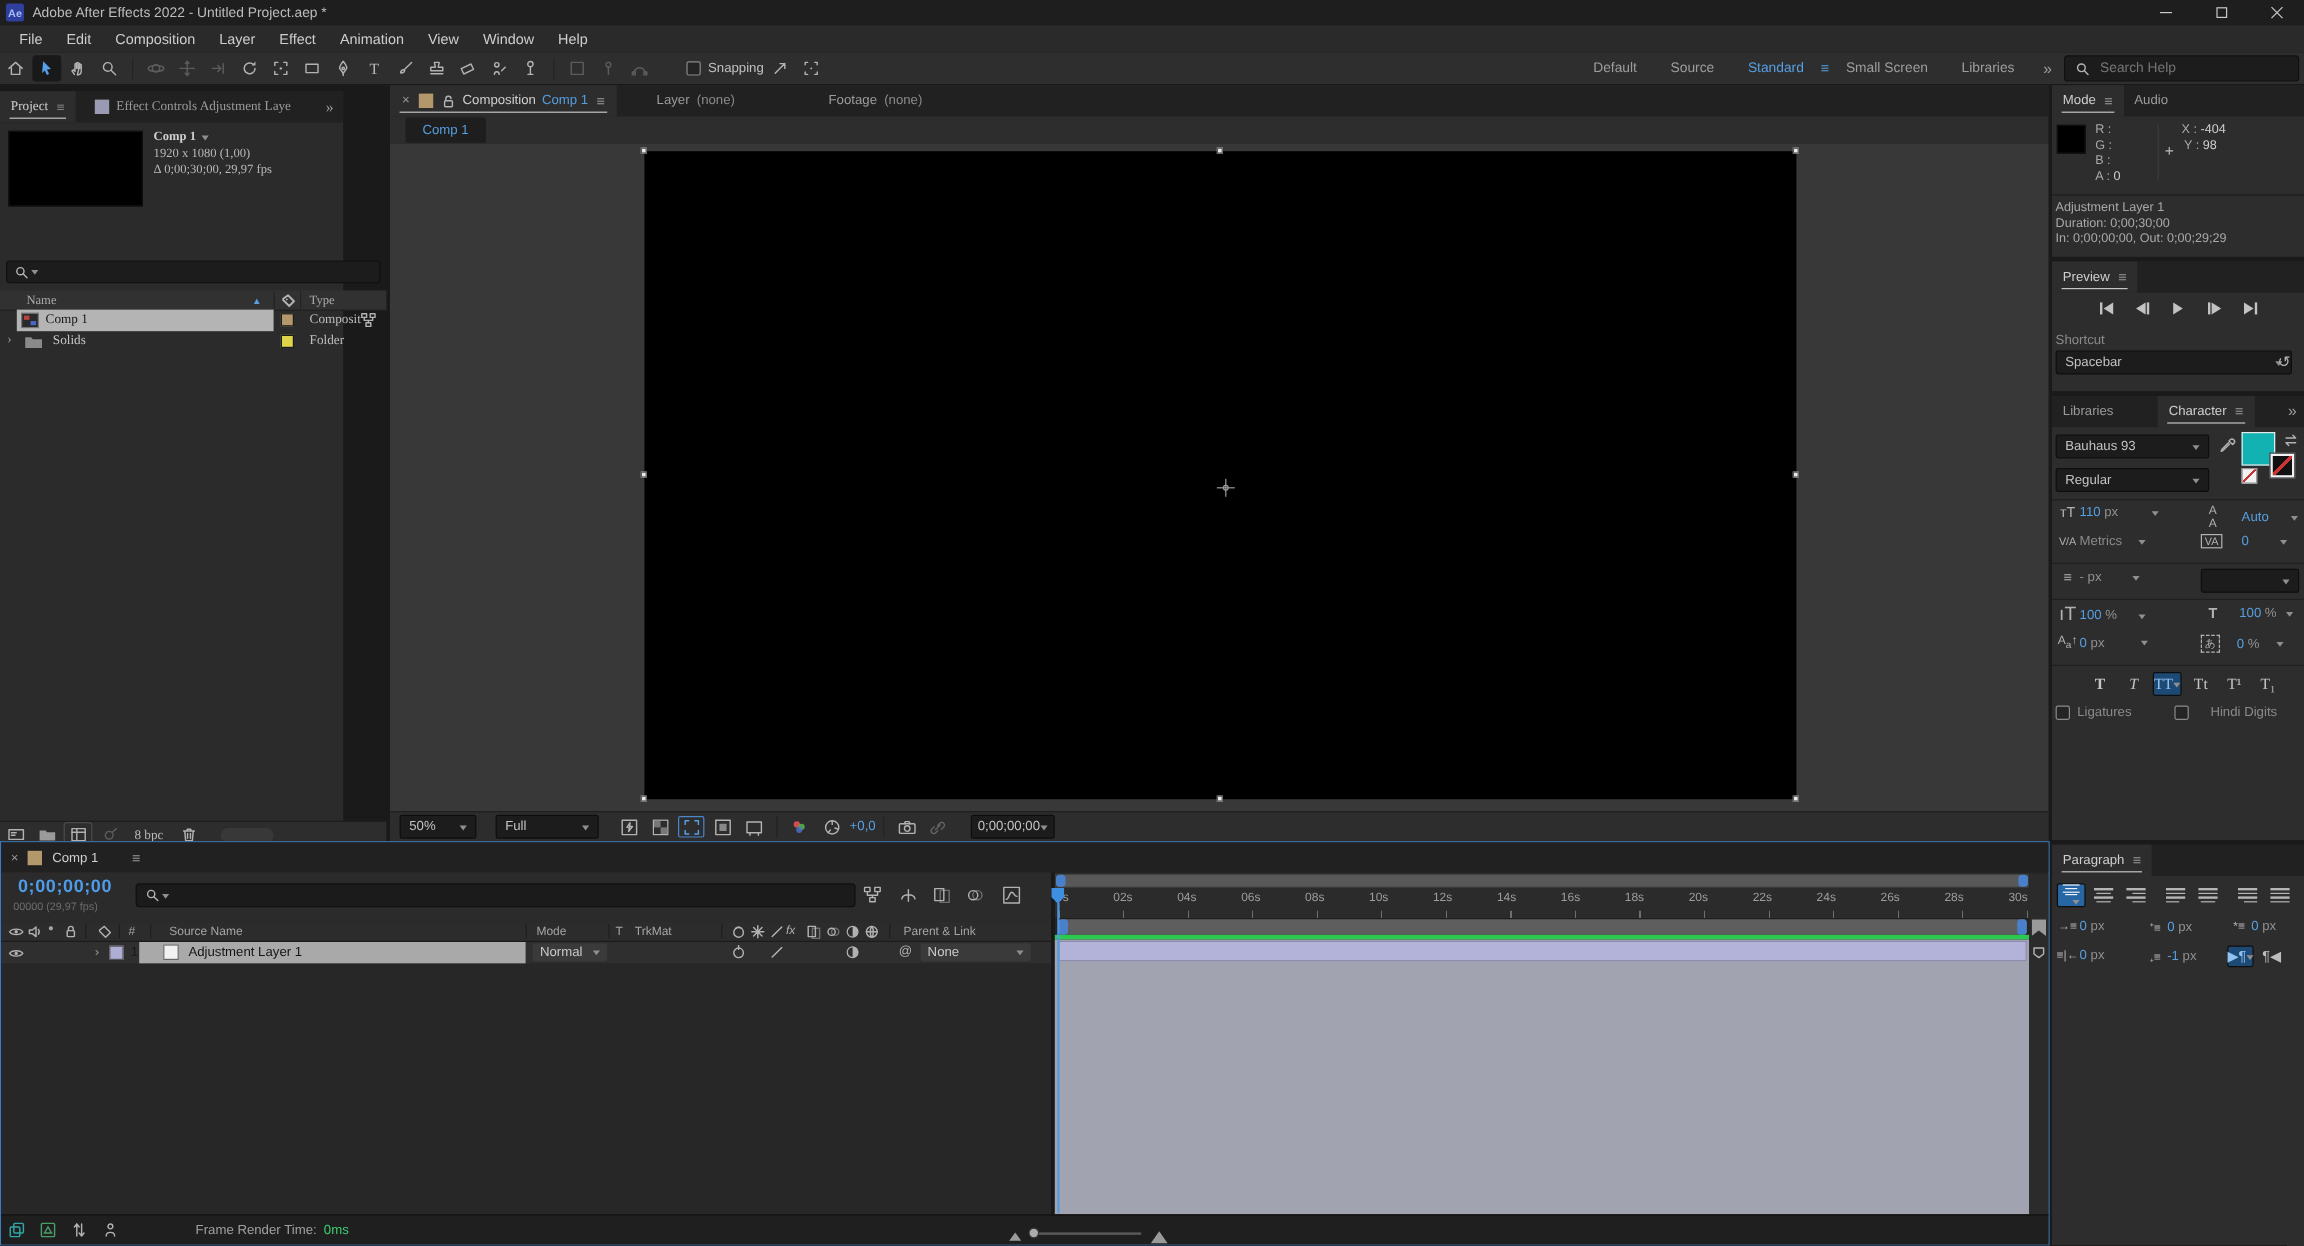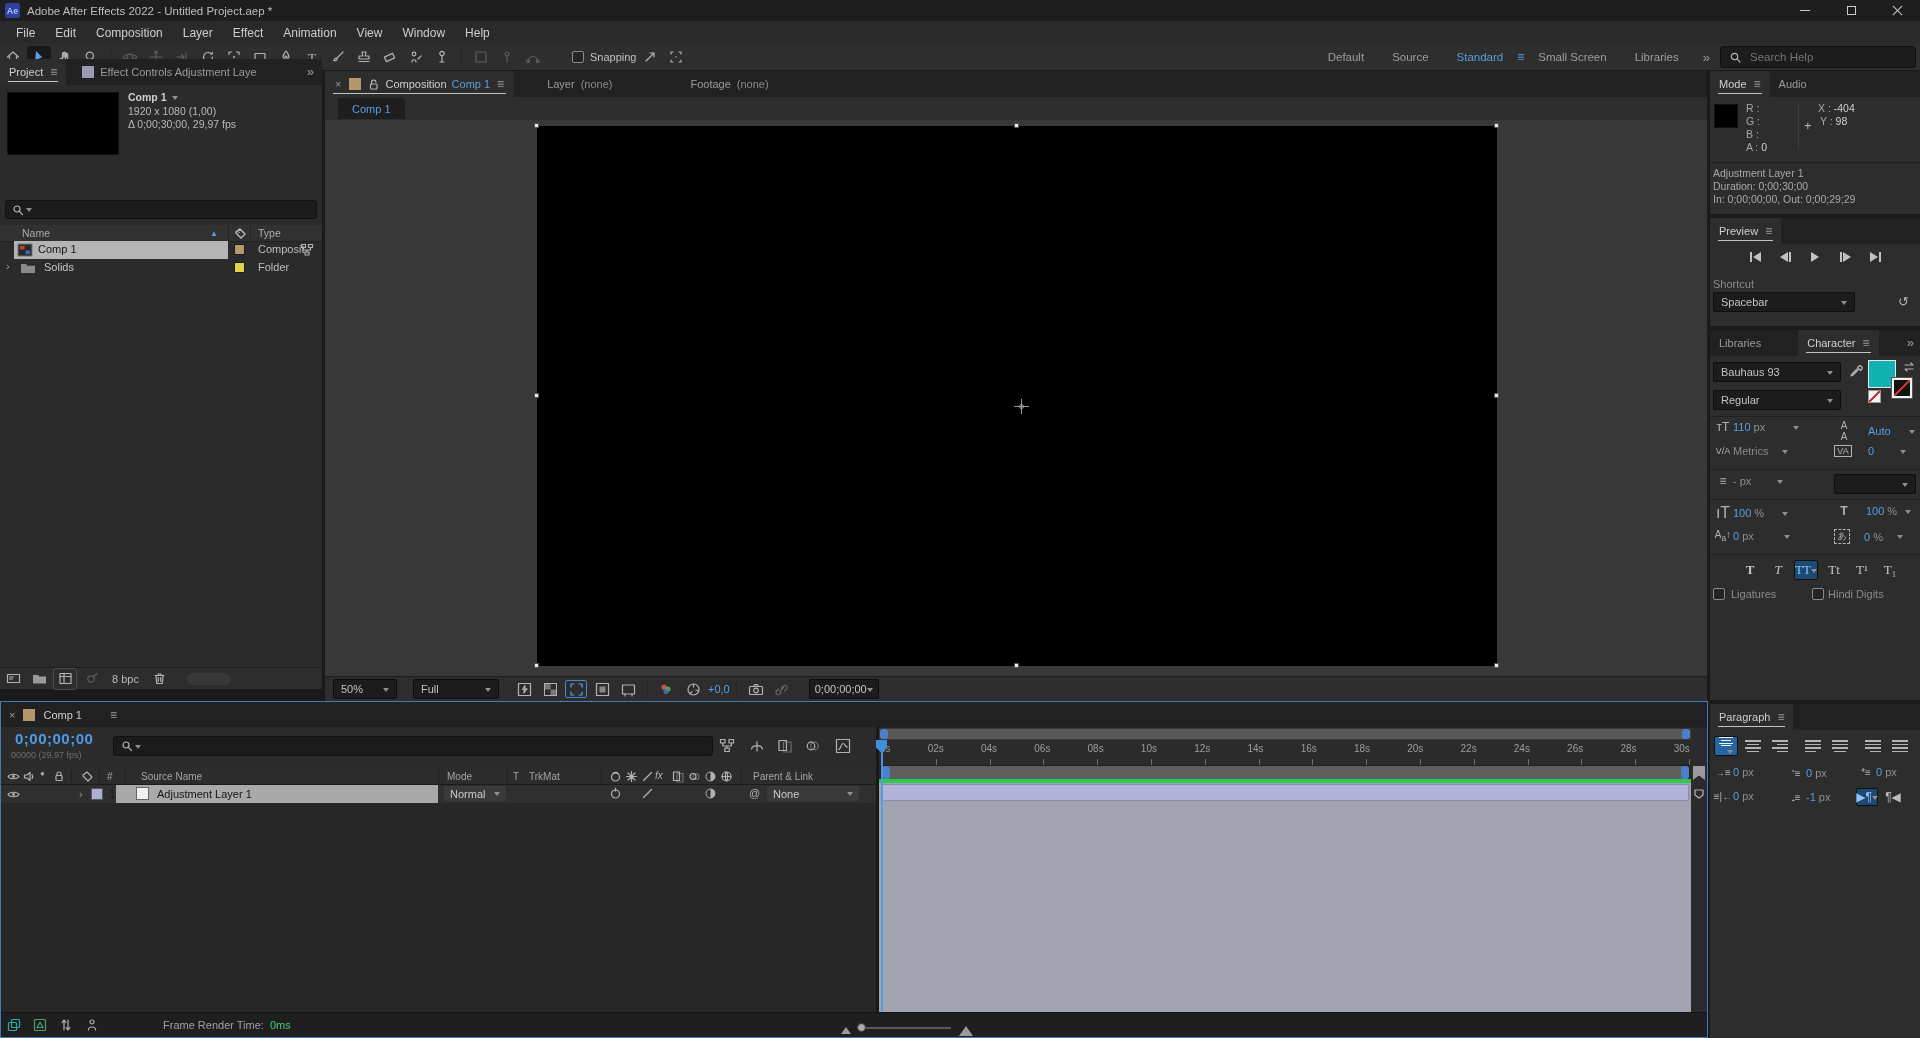--- a/index.html
+++ b/index.html
@@ -48,21 +48,21 @@
   .hamb { color:#9b9b9b; font-size:12px; margin-left:7px; }
   .sel { background:#1c1c1c; border:1px solid #0e0e0e; border-radius:2px; display:flex; align-items:center; padding:0 7px; height:20px; color:#c3c3c3; }
   .sel::after { content:""; margin-left:auto; width:0; height:0; border:3.5px solid transparent; border-top:4.5px solid #8f8f8f; transform:translateY(2px); }
   .dd { width:0; height:0; border:3.5px solid transparent; border-top:4.5px solid #8f8f8f; display:inline-block; transform:translateY(2px); margin-left:5px; }
   .num { color:#569fe0; }
   .unit { color:#909090; margin-left:3px; }
   .dim { color:#8a8a8a; }
   .panel-sq { width:12px; height:12px; display:inline-block; }
 
   
-  .project { left:0; top:59px; width:322px; height:630px; background:#2b2b2b; }
+  .project { left:0; top:76px; width:286px; height:630px; background:#2b2b2b;font-family:Liberation Serif, serif; }
   .proj-thumb { left:7px; top:33px; width:112px; height:63px; background:#000; border:1px solid #111; }
   .proj-info { left:128px; top:32px; line-height:13.5px; font-size:10.5px; color:#b9b9b9; }
   .proj-search { left:5px; top:141px; width:312px; height:19px; background:#1c1c1c; border:1px solid #111; border-radius:3px; display:flex; align-items:center; padding:0 6px; }
   .proj-search input { background:transparent; border:none; outline:none; width:200px; font-family:inherit; }
   .proj-head { left:0; top:166px; width:322px; height:17px; background:#313131; border-bottom:1px solid #202020; font-size:10.5px; color:#ababab; }
   .pcol-div { position:absolute; top:1px; bottom:1px; width:1px; background:#222; }
   .prow { position:absolute; left:0; width:322px; height:18px; }
   .prow-hl { position:absolute; left:14px; top:0; width:214px; height:18px; background:#b4b4b4; }
   .label-sq { position:absolute; left:234px; top:3px; width:11px; height:11px; border:1px solid #1c1c1c; }
   .proj-bottom { left:0; bottom:0; width:322px; height:22px; background:#2d2d2d; border-top:1px solid #1d1d1d; display:flex; align-items:center; }
@@ -580,21 +580,21 @@
       <span class="tp">
           <span class="tbarr"></span>
           <span class="tri-r"></span>
         </span>
       <span class="tp">
           <span class="tri-r"></span>
           <span class="tbarr"></span>
         </span>
     </div>
     <div class="abs dim" style="left:3px;top:60px">Shortcut</div>
-    <div class="sel abs" style="left:3px;top:74px;width:142px">
+    <div class="sel abs" style="left:3px;top:74px;width:197px">
         <span>Spacebar</span>
       </div>
     <span class="abs" style="left:188px;top:76px;color:#b2b2b2;font-size:13px">↺</span>
   </div>
 
   <div class="side-panel" style="top:259px;height:370px">
     <div class="tabbar">
       <span class="tab">Libraries</span>
       <span class="tab active" style="margin-left:28px">
         <span>Character</span>
@@ -690,21 +690,21 @@
       <span class="fauxbtn" style="font-style:italic">T</span>
       <span class="fauxbtn sel">TT</span>
       <span class="fauxbtn">Tt</span>
       <span class="fauxbtn">T¹</span>
       <span class="fauxbtn">T₁</span>
     </div>
     <div class="abs flex" style="left:3px;top:258px;gap:6px">
       <span class="cb"></span>
       <span class="dim">Ligatures</span>
     </div>
-    <div class="abs flex" style="left:102px;top:258px;gap:4px">
+    <div class="abs flex" style="left:102px;top:258px;gap:18px">
       <span class="cb"></span>
       <span class="dim">Hindi Digits</span>
     </div>
   </div>
 
   <div class="side-panel" style="top:633px;height:334px">
     <div class="tabbar">
       <span class="tab active">
         <span>Paragraph</span>
         <span class="hamb">≡</span>

